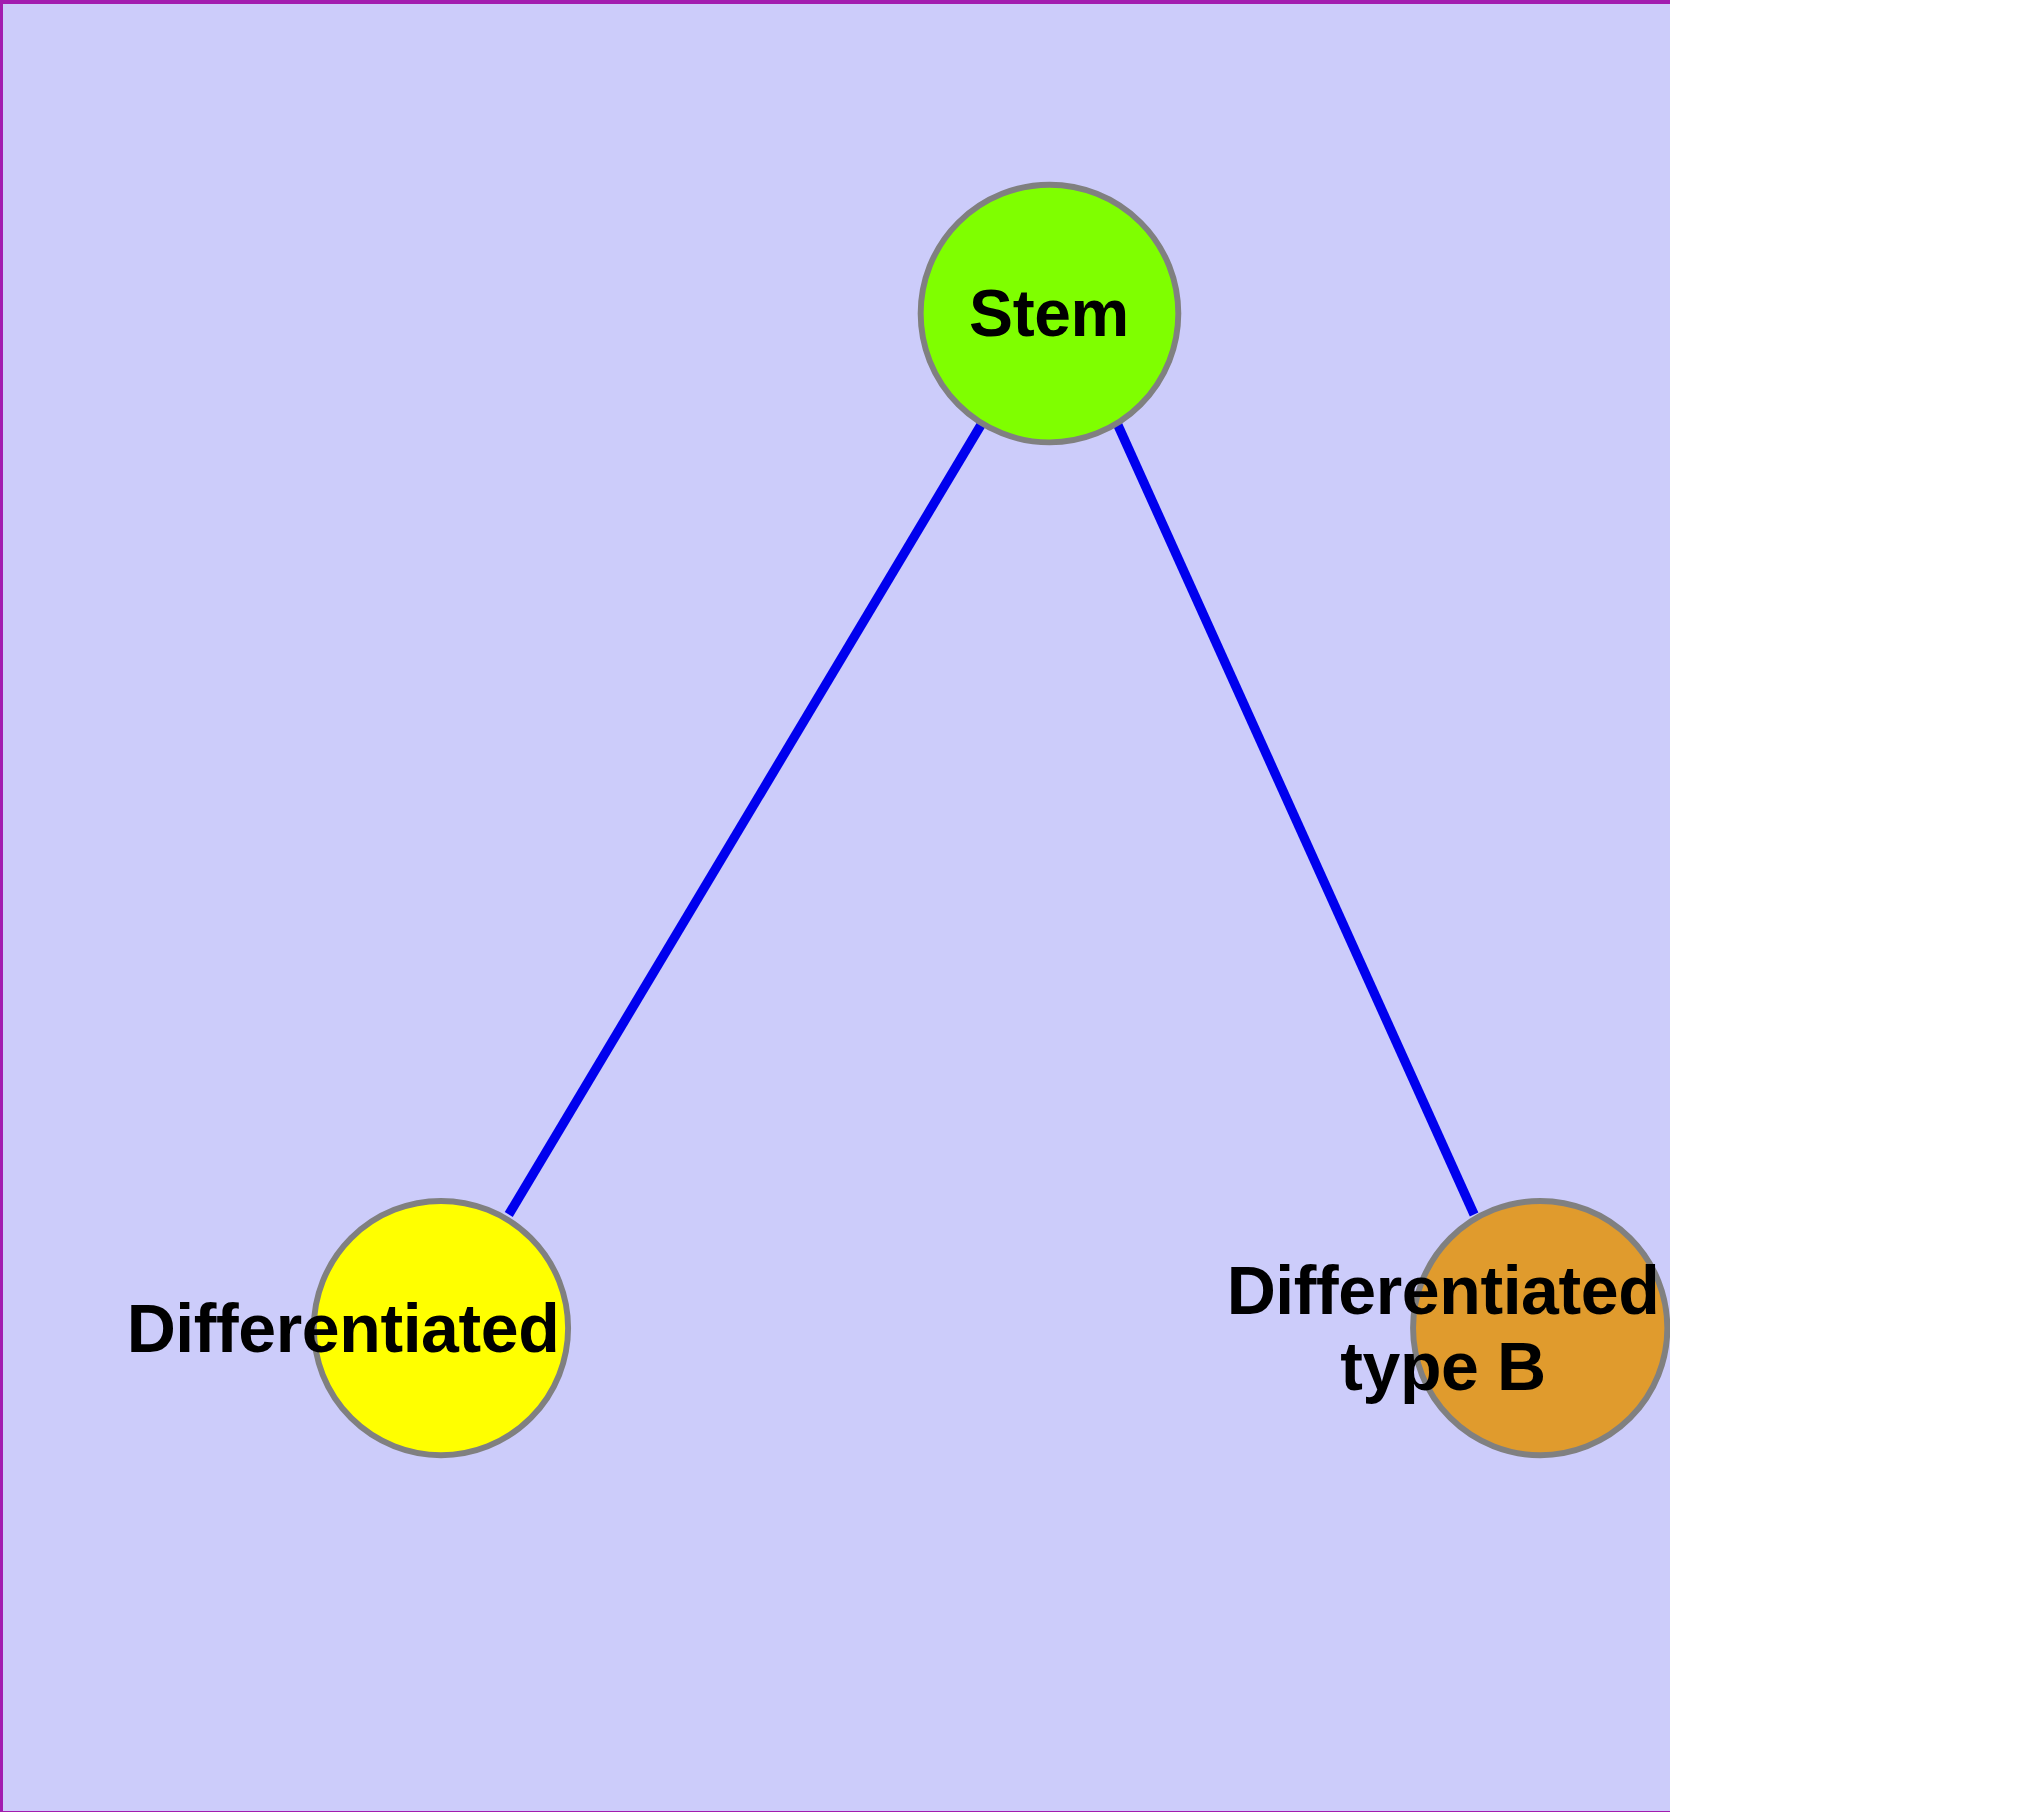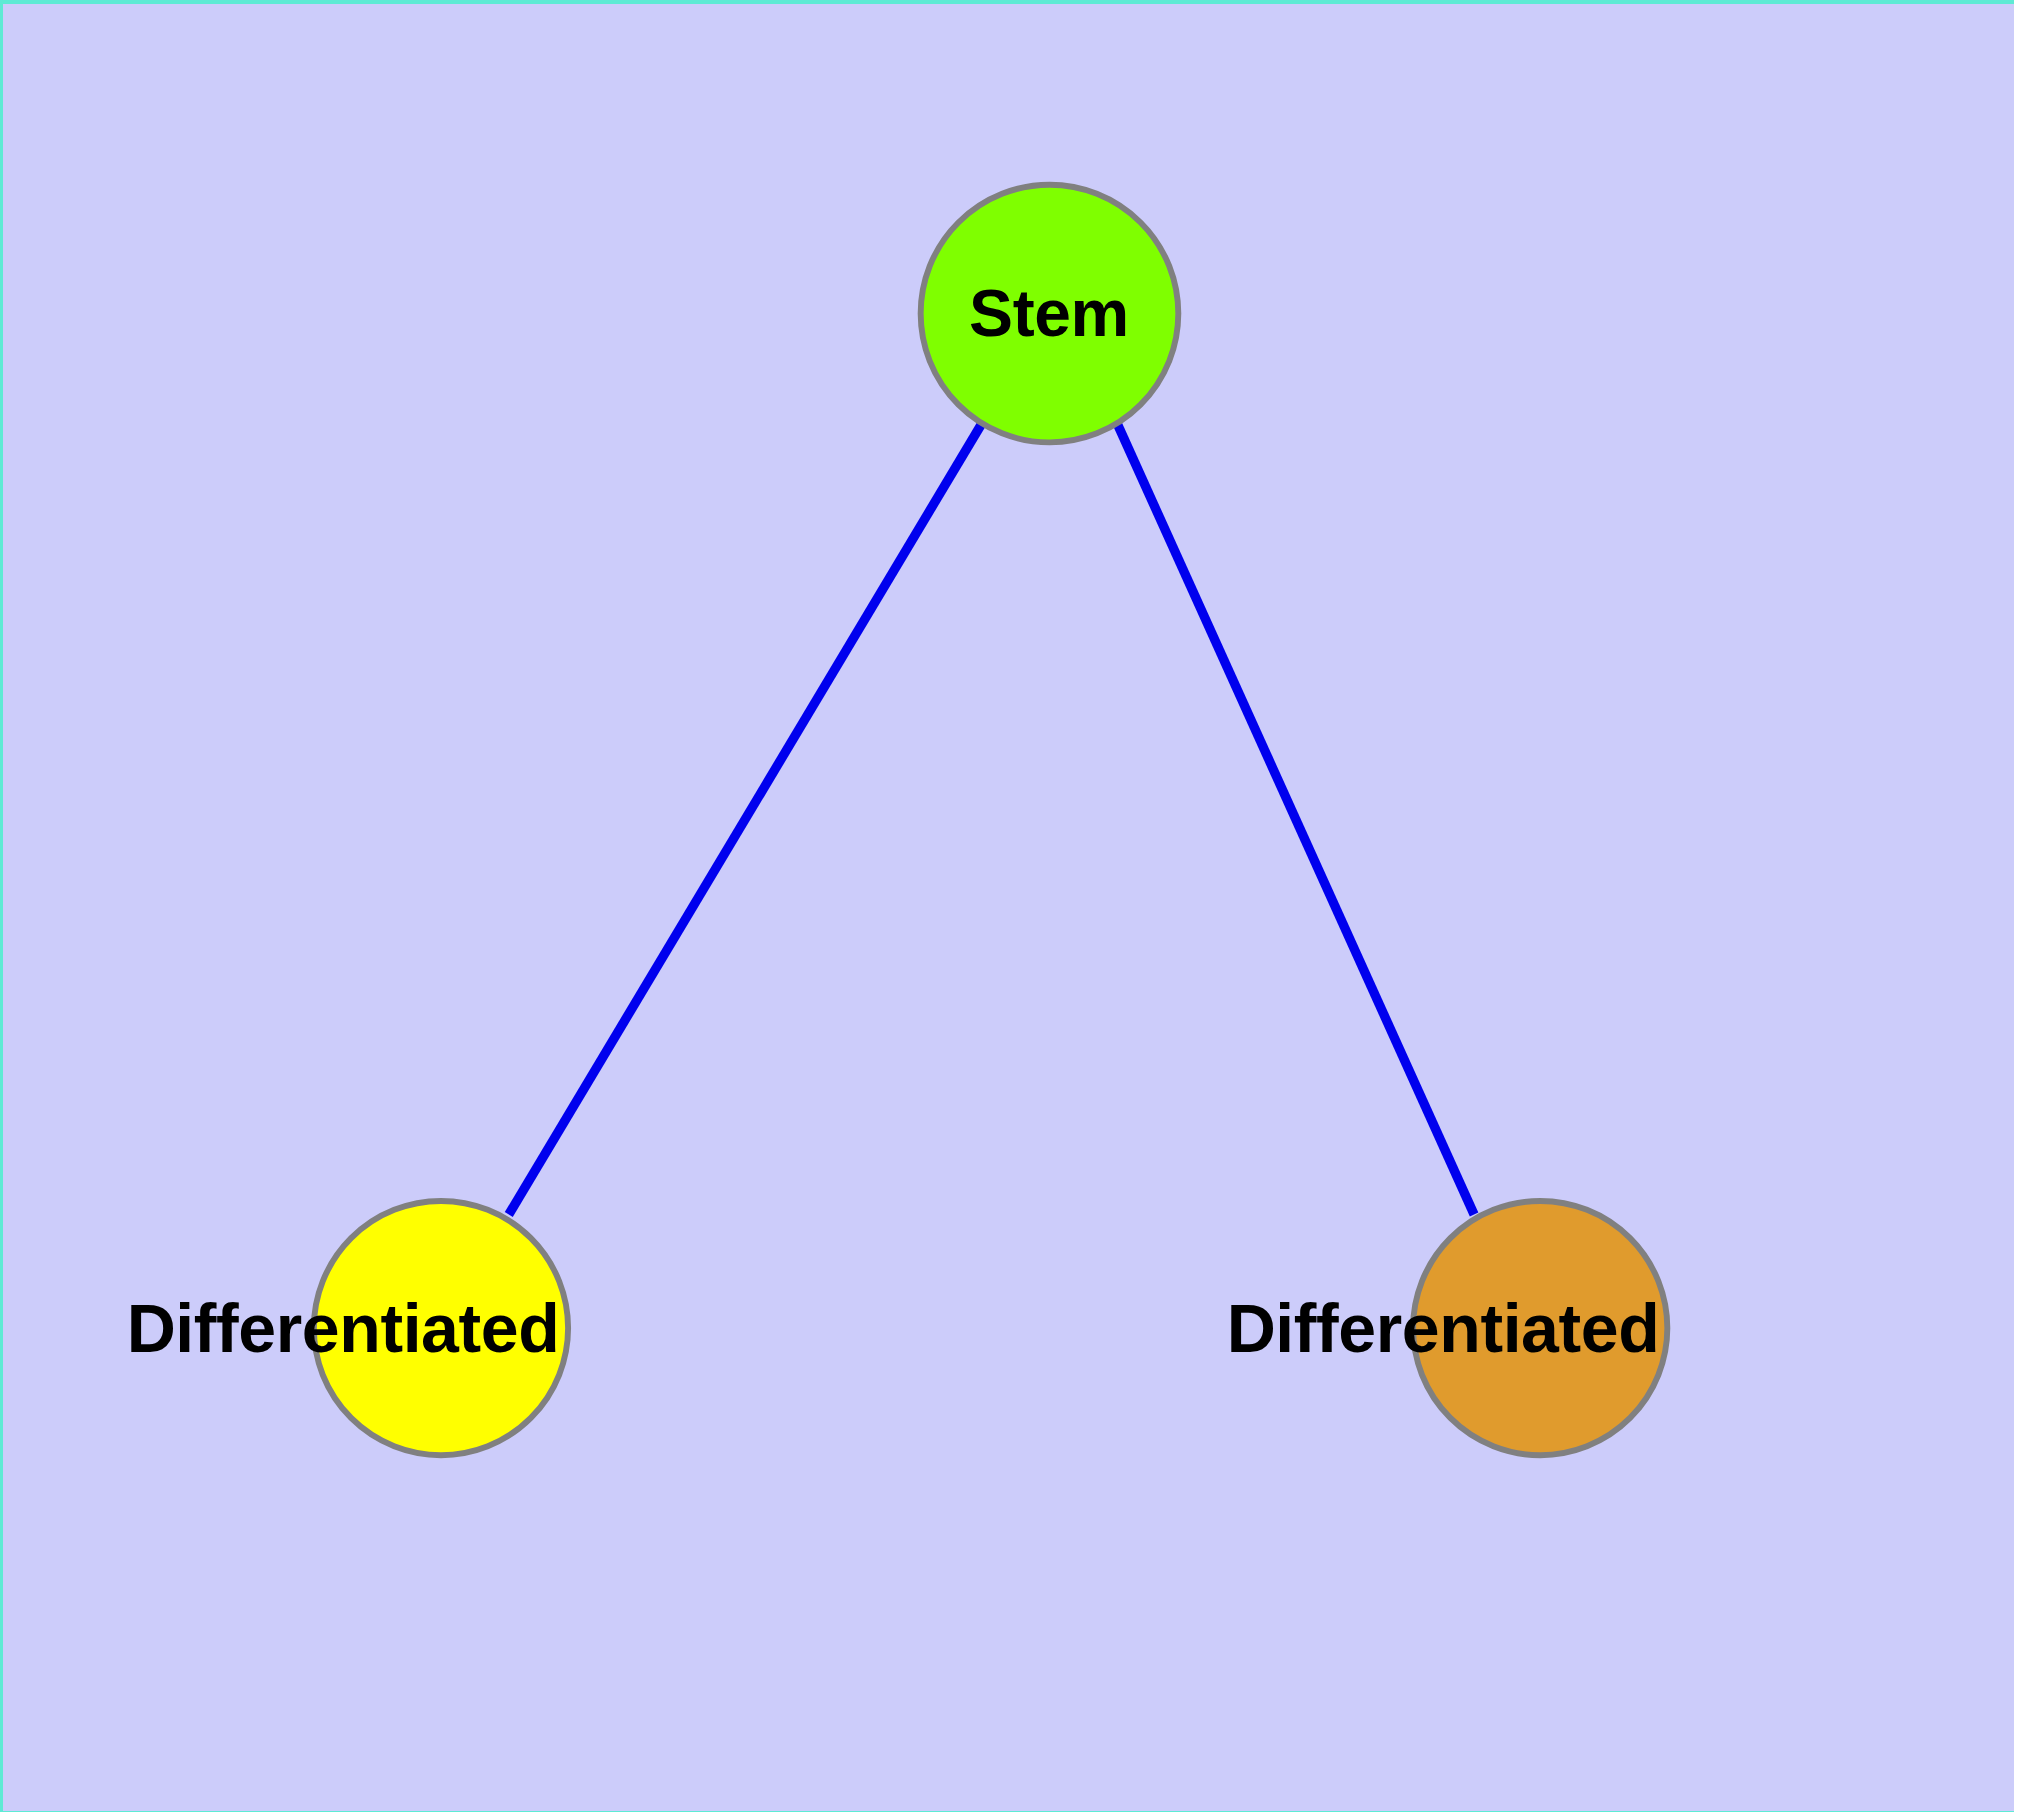--- a/index.html
+++ b/index.html
@@ -60,21 +60,21 @@
     font-size: 68px;
   }
   .label-leaf .line {
     display: block;
     margin-left: 8px;
   }
 </style>
 </head>
 <body>
 
-<div id="canvas" style="width: 2014px; height: 1812px; background: #5eead4;">
+<div id="canvas" style="width: 1670px; height: 1812px; background: #a21caf;">
 
   <div id="plot-area" style="background: rgb(204, 204, 250);"></div>
 
   <svg id="graph-svg" viewBox="0 0 2384 2138" xmlns="http://www.w3.org/2000/svg">
     <g id="edges-group">
         <line x1="1158" y1="500" x2="600" y2="1433" class="edge-line" stroke="#0000ee" stroke-width="11"></line>
         <line x1="1318" y1="500" x2="1739" y2="1433" class="edge-line" stroke="#0000ee" stroke-width="11"></line>
       </g>
     <g id="nodes-group">
         <circle cx="1238" cy="370" r="152" class="node-circle" fill="#7fff00" stroke="#808080" stroke-width="7"></circle>
@@ -83,17 +83,18 @@
       </g>
   </svg>
 
   <div id="labels-layer">
       <div class="node-label label-stem" style="left: 1049px; top: 314px; font-size: 66px; color: rgb(0, 0, 0);"><span class="line">Stem</span></div>
       <div class="node-label label-leaf" style="left: 339px; top: 1328px; font-size: 68px; color: rgb(0, 0, 0);">
         <span class="line">Differentiated</span>
       </div>
       <div class="node-label label-leaf" style="left: 1439px; top: 1328px; font-size: 68px; color: rgb(0, 0, 0);">
         <span class="line">Differentiated</span>
+        <span class="line">type B</span>
       </div>
     </div>
 
 </div>
 
 
 </body></html>

